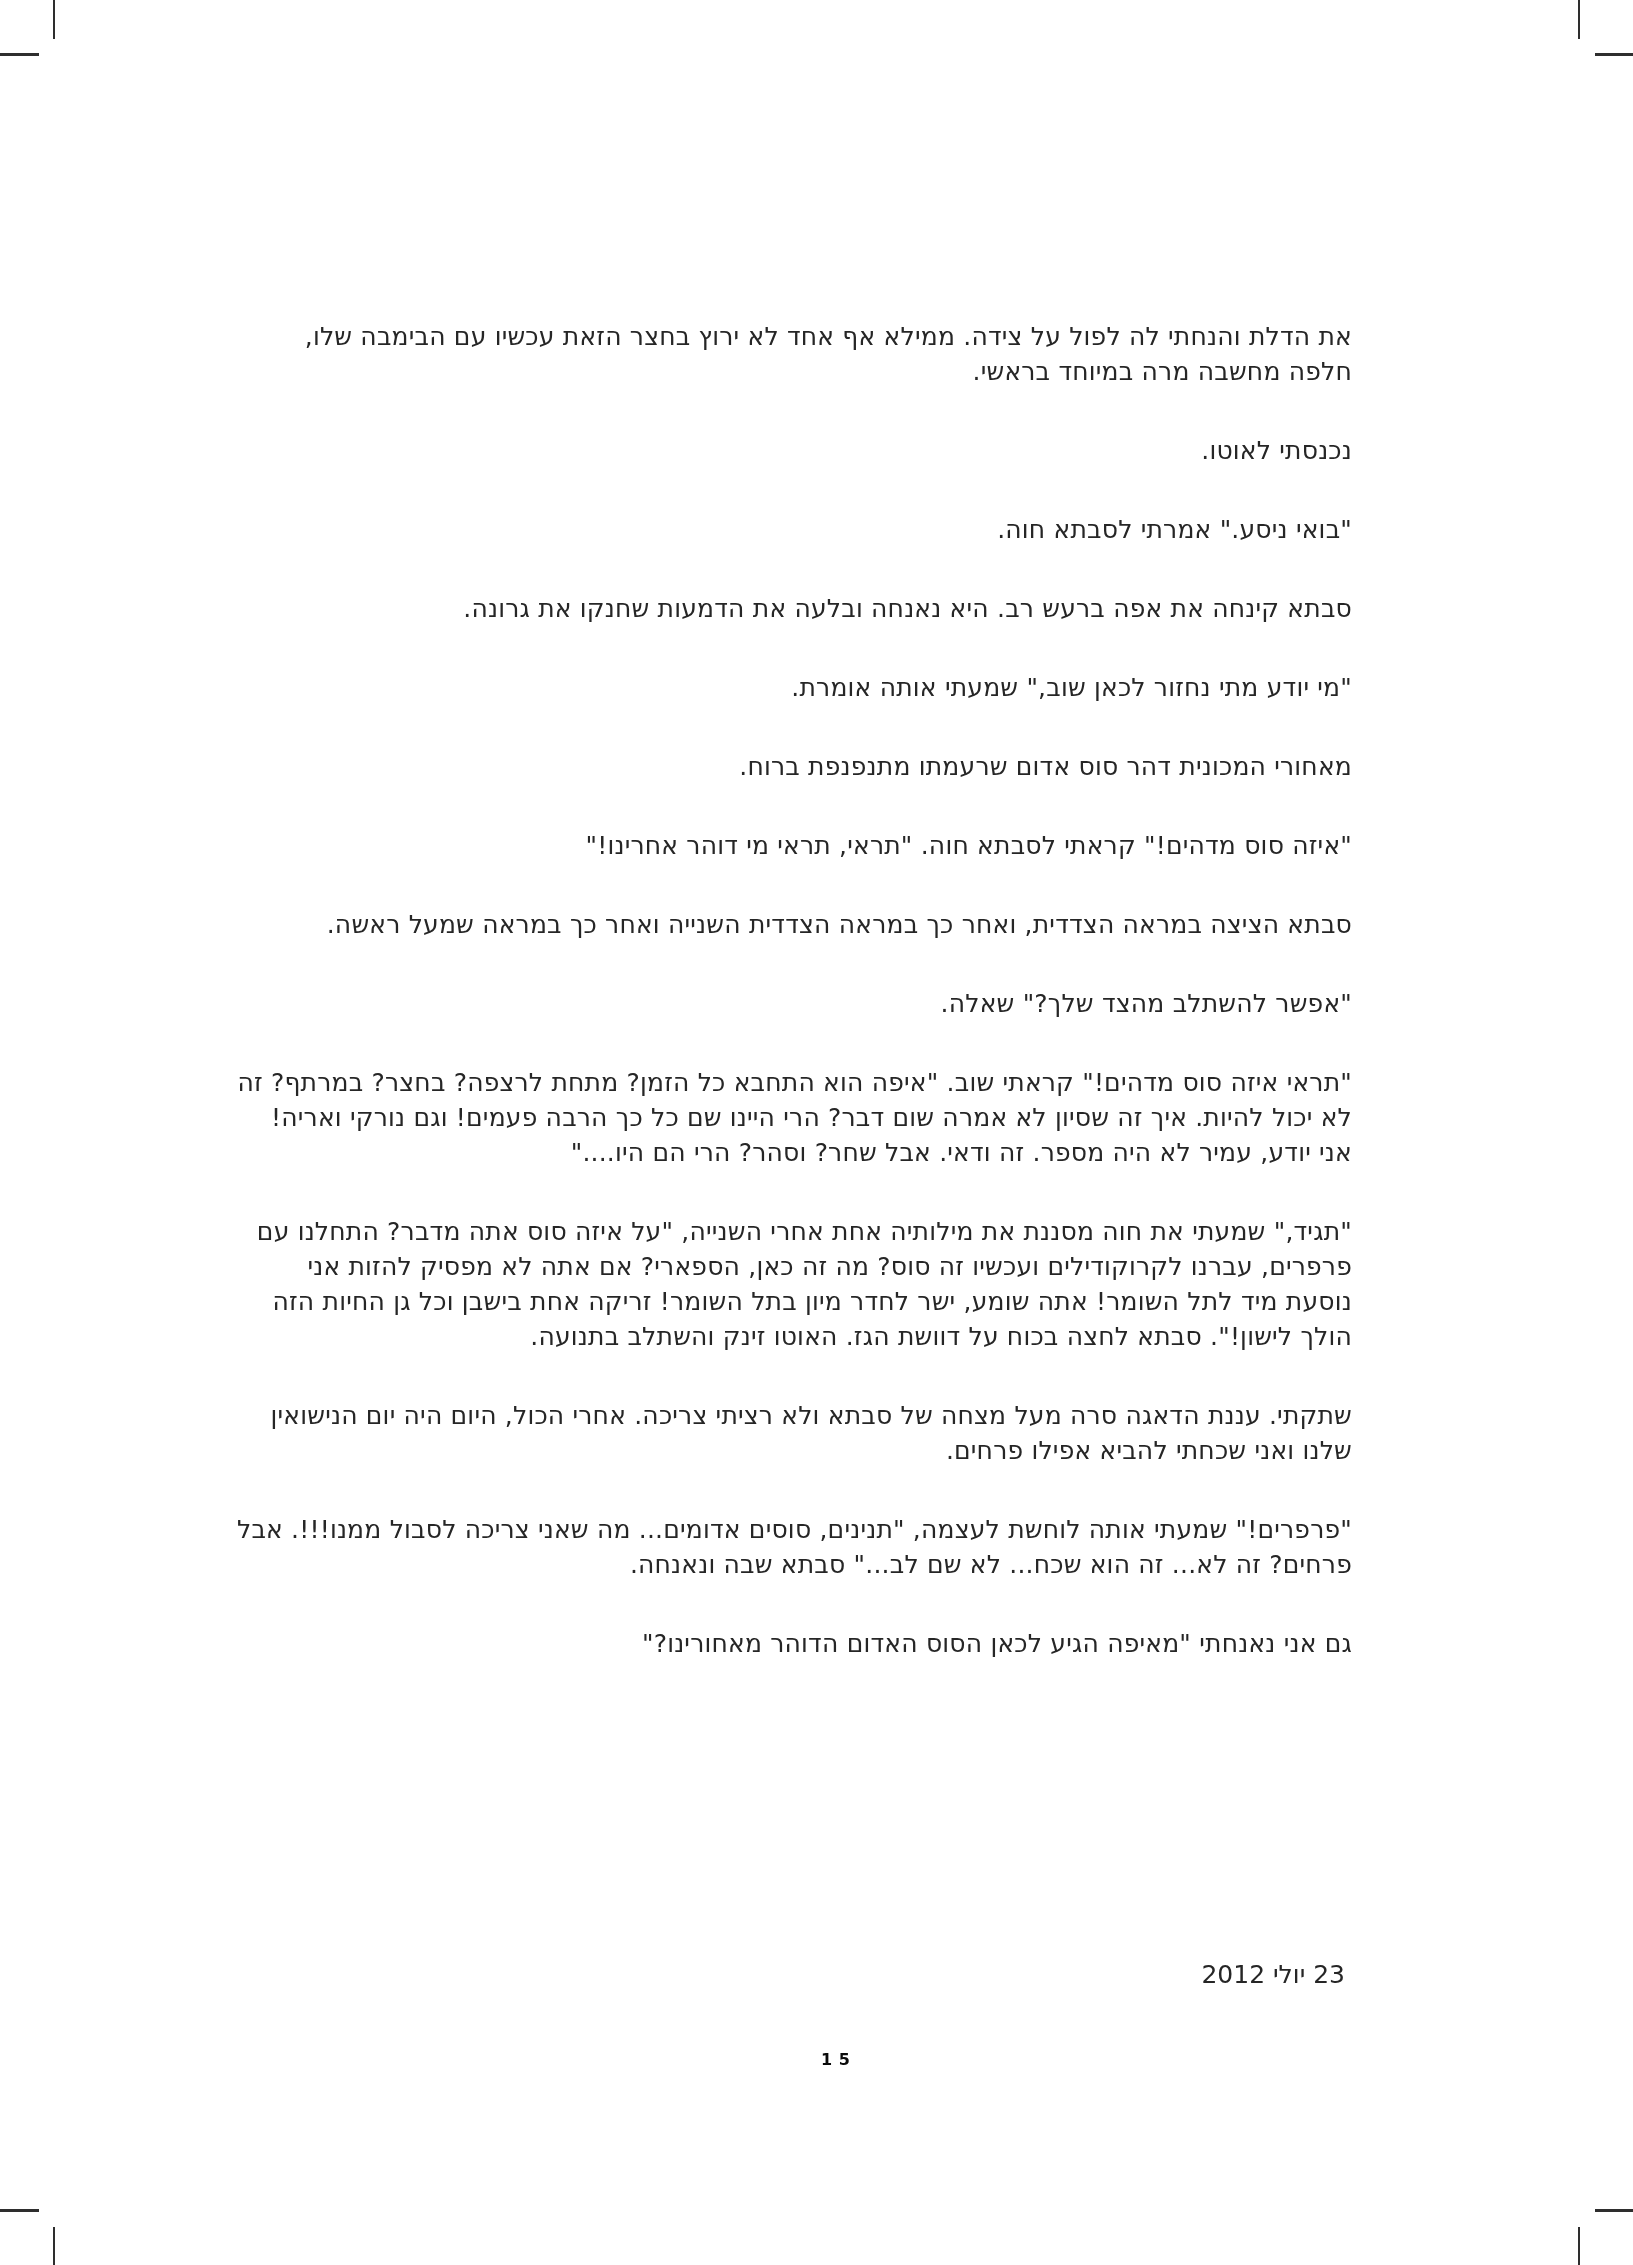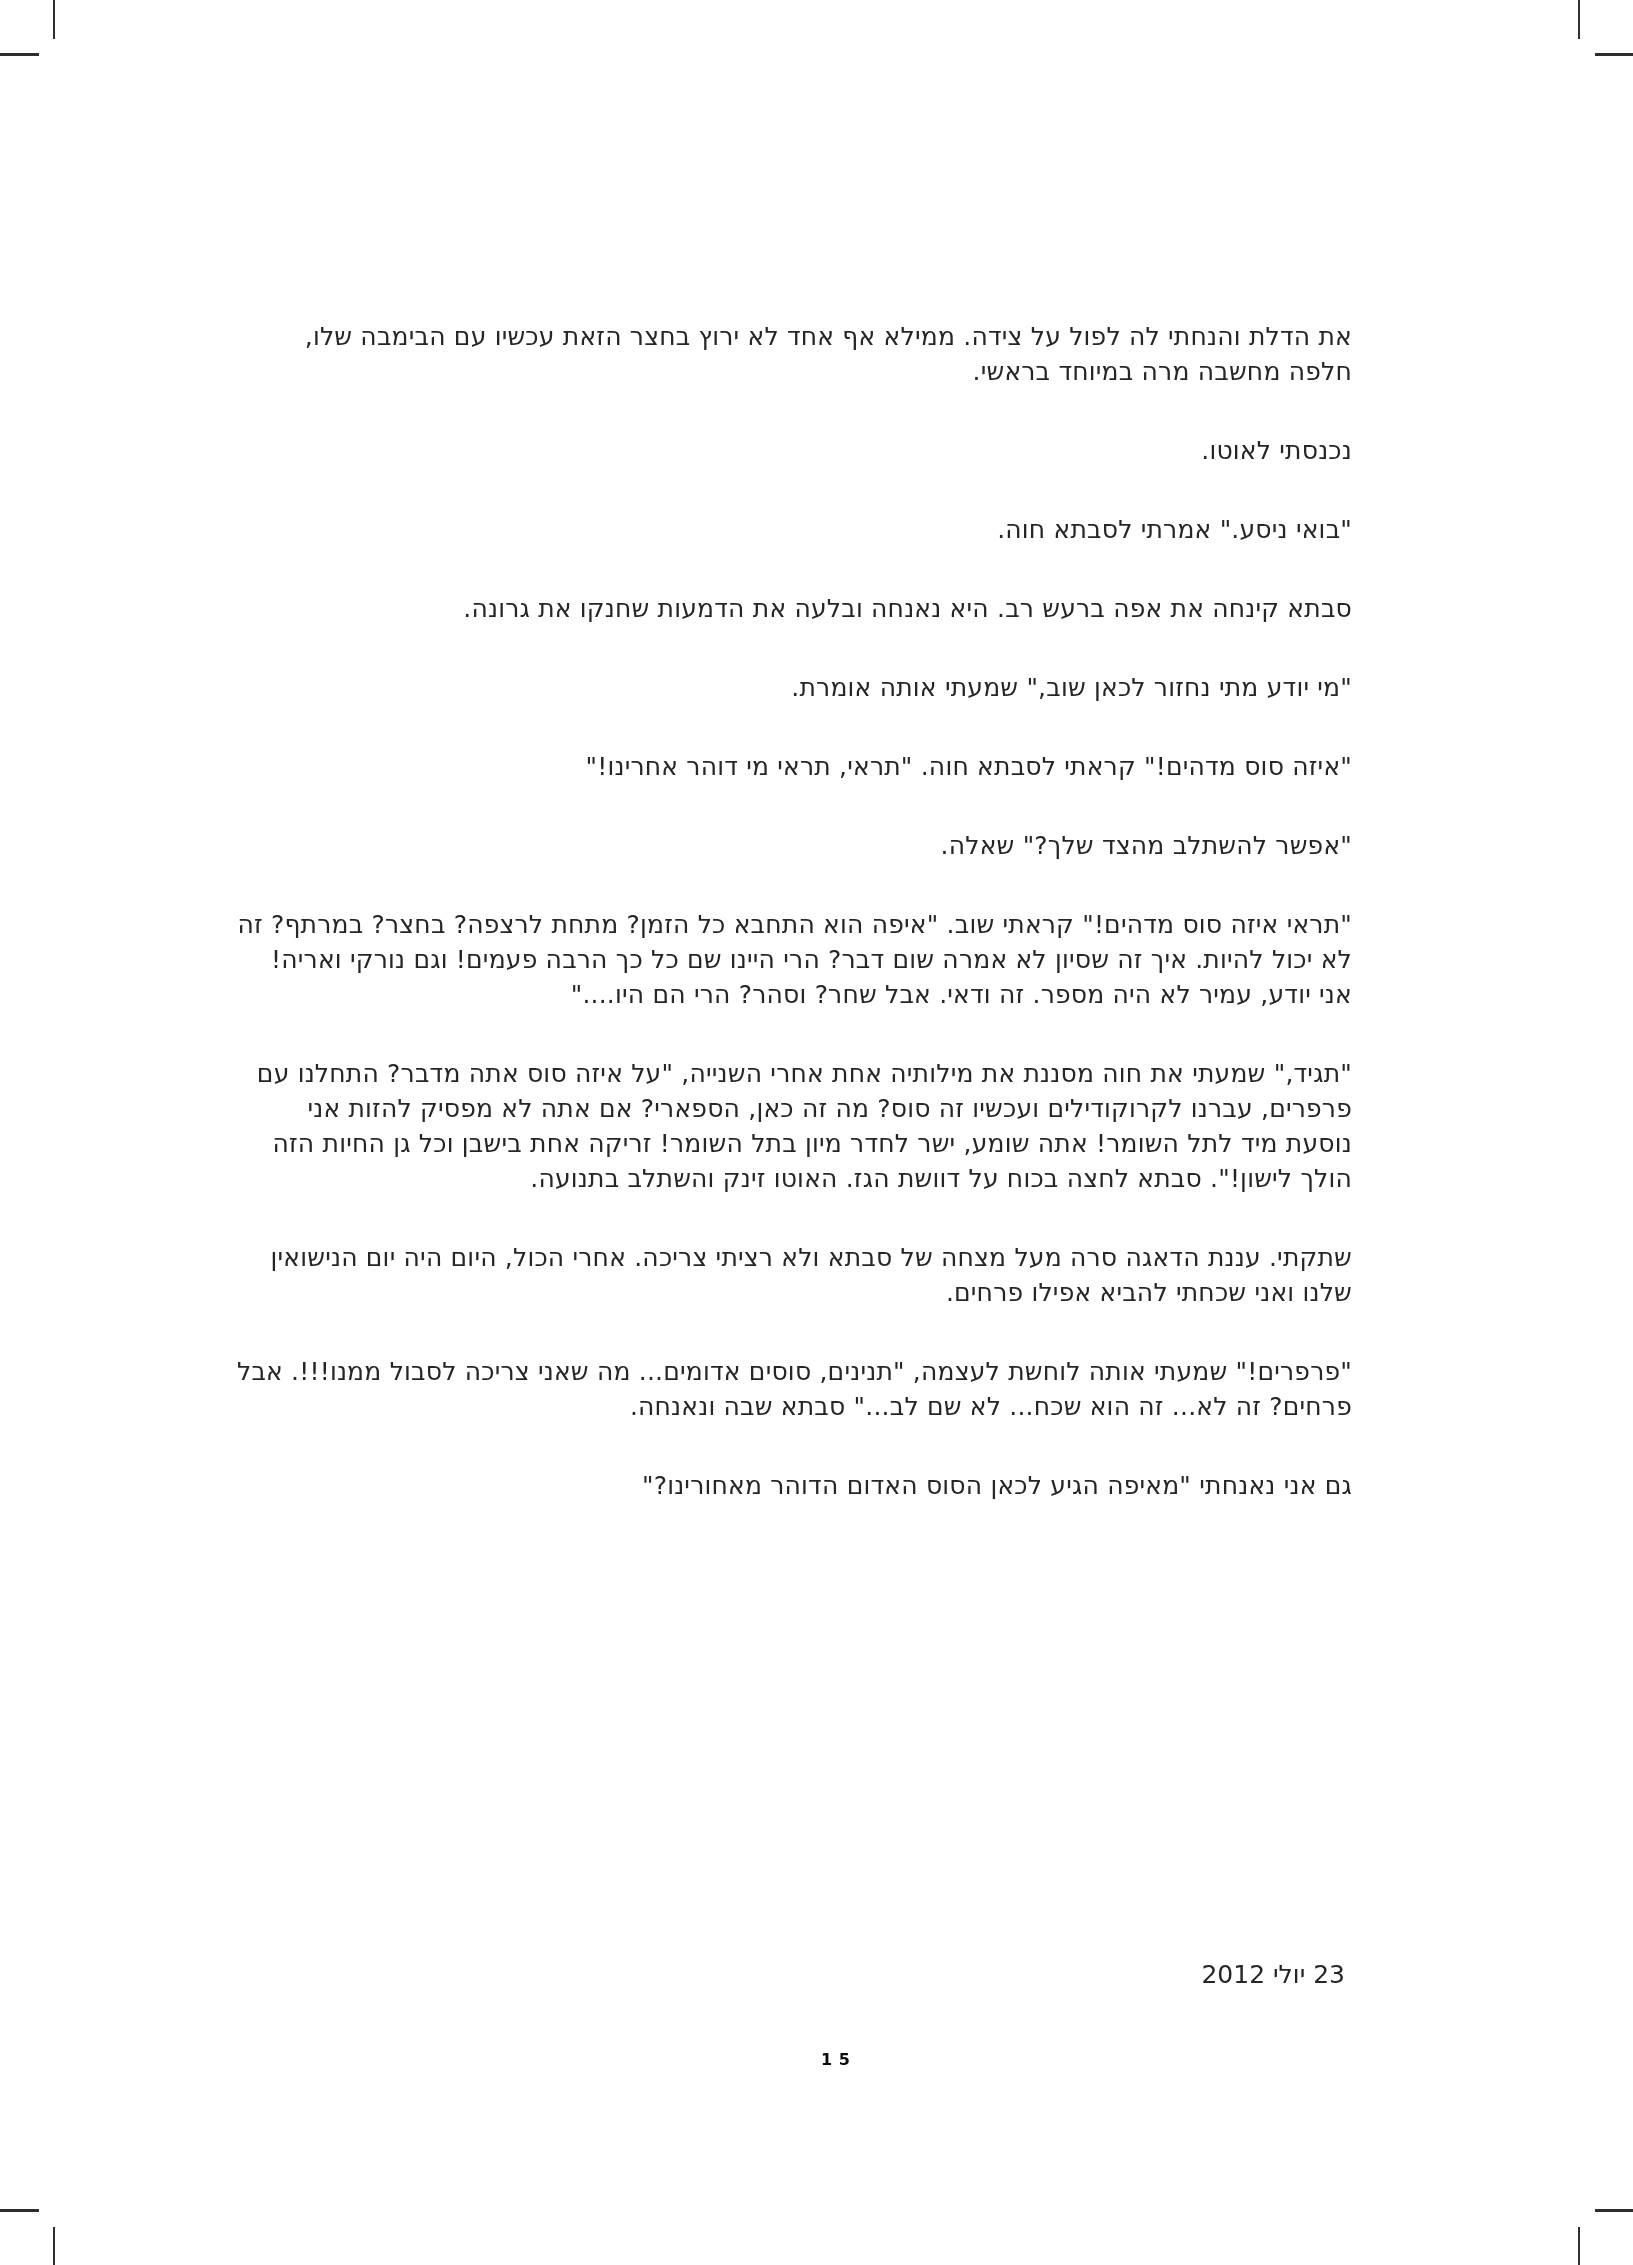--- a/index.html
+++ b/index.html
@@ -88,21 +88,23 @@
   <div class="mark v bl-v"></div>
   <div class="mark h br-h"></div>
   <div class="mark v br-v"></div>
 
   <main class="text-block" dir="rtl">
     <p>את הדלת והנחתי לה לפול על צידה. ממילא אף אחד לא ירוץ בחצר הזאת עכשיו עם הבימבה שלו, חלפה מחשבה מרה במיוחד בראשי.</p>
     <p>נכנסתי לאוטו.</p>
     <p>"בואי ניסע." אמרתי לסבתא חוה.</p>
     <p>סבתא קינחה את אפה ברעש רב. היא נאנחה ובלעה את הדמעות שחנקו את גרונה.</p>
     <p>"מי יודע מתי נחזור לכאן שוב," שמעתי אותה אומרת.</p>
+    <p>מאחורי המכונית דהר סוס אדום שרעמתו מתנפנפת ברוח.</p>
     <p>"איזה סוס מדהים!" קראתי לסבתא חוה. "תראי, תראי מי דוהר אחרינו!"</p>
+    <p>סבתא הציצה במראה הצדדית, ואחר כך במראה הצדדית השנייה ואחר כך במראה שמעל ראשה.</p>
     <p>"אפשר להשתלב מהצד שלך?" שאלה.</p>
     <p>"תראי איזה סוס מדהים!" קראתי שוב. "איפה הוא התחבא כל הזמן? מתחת לרצפה? בחצר? במרתף? זה לא יכול להיות. איך זה שסיון לא אמרה שום דבר? הרי היינו שם כל כך הרבה פעמים! וגם נורקי ואריה! אני יודע, עמיר לא היה מספר. זה ודאי. אבל שחר? וסהר? הרי הם היו...."</p>
     <p>"תגיד," שמעתי את חוה מסננת את מילותיה אחת אחרי השנייה, "על איזה סוס אתה מדבר? התחלנו עם פרפרים, עברנו לקרוקודילים ועכשיו זה סוס? מה זה כאן, הספארי? אם אתה לא מפסיק להזות אני נוסעת מיד לתל השומר! אתה שומע, ישר לחדר מיון בתל השומר! זריקה אחת בישבן וכל גן החיות הזה הולך לישון!". סבתא לחצה בכוח על דוושת הגז. האוטו זינק והשתלב בתנועה.</p>
     <p>שתקתי. עננת הדאגה סרה מעל מצחה של סבתא ולא רציתי צריכה. אחרי הכול, היום היה יום הנישואין שלנו ואני שכחתי להביא אפילו פרחים.</p>
     <p>"פרפרים!" שמעתי אותה לוחשת לעצמה, "תנינים, סוסים אדומים... מה שאני צריכה לסבול ממנו!!!. אבל פרחים? זה לא... זה הוא שכח... לא שם לב..." סבתא שבה ונאנחה.</p>
     <p>גם אני נאנחתי "מאיפה הגיע לכאן הסוס האדום הדוהר מאחורינו?"</p>
   </main>
 
   <div class="date-line" dir="rtl">23 יולי 2012</div>
 

